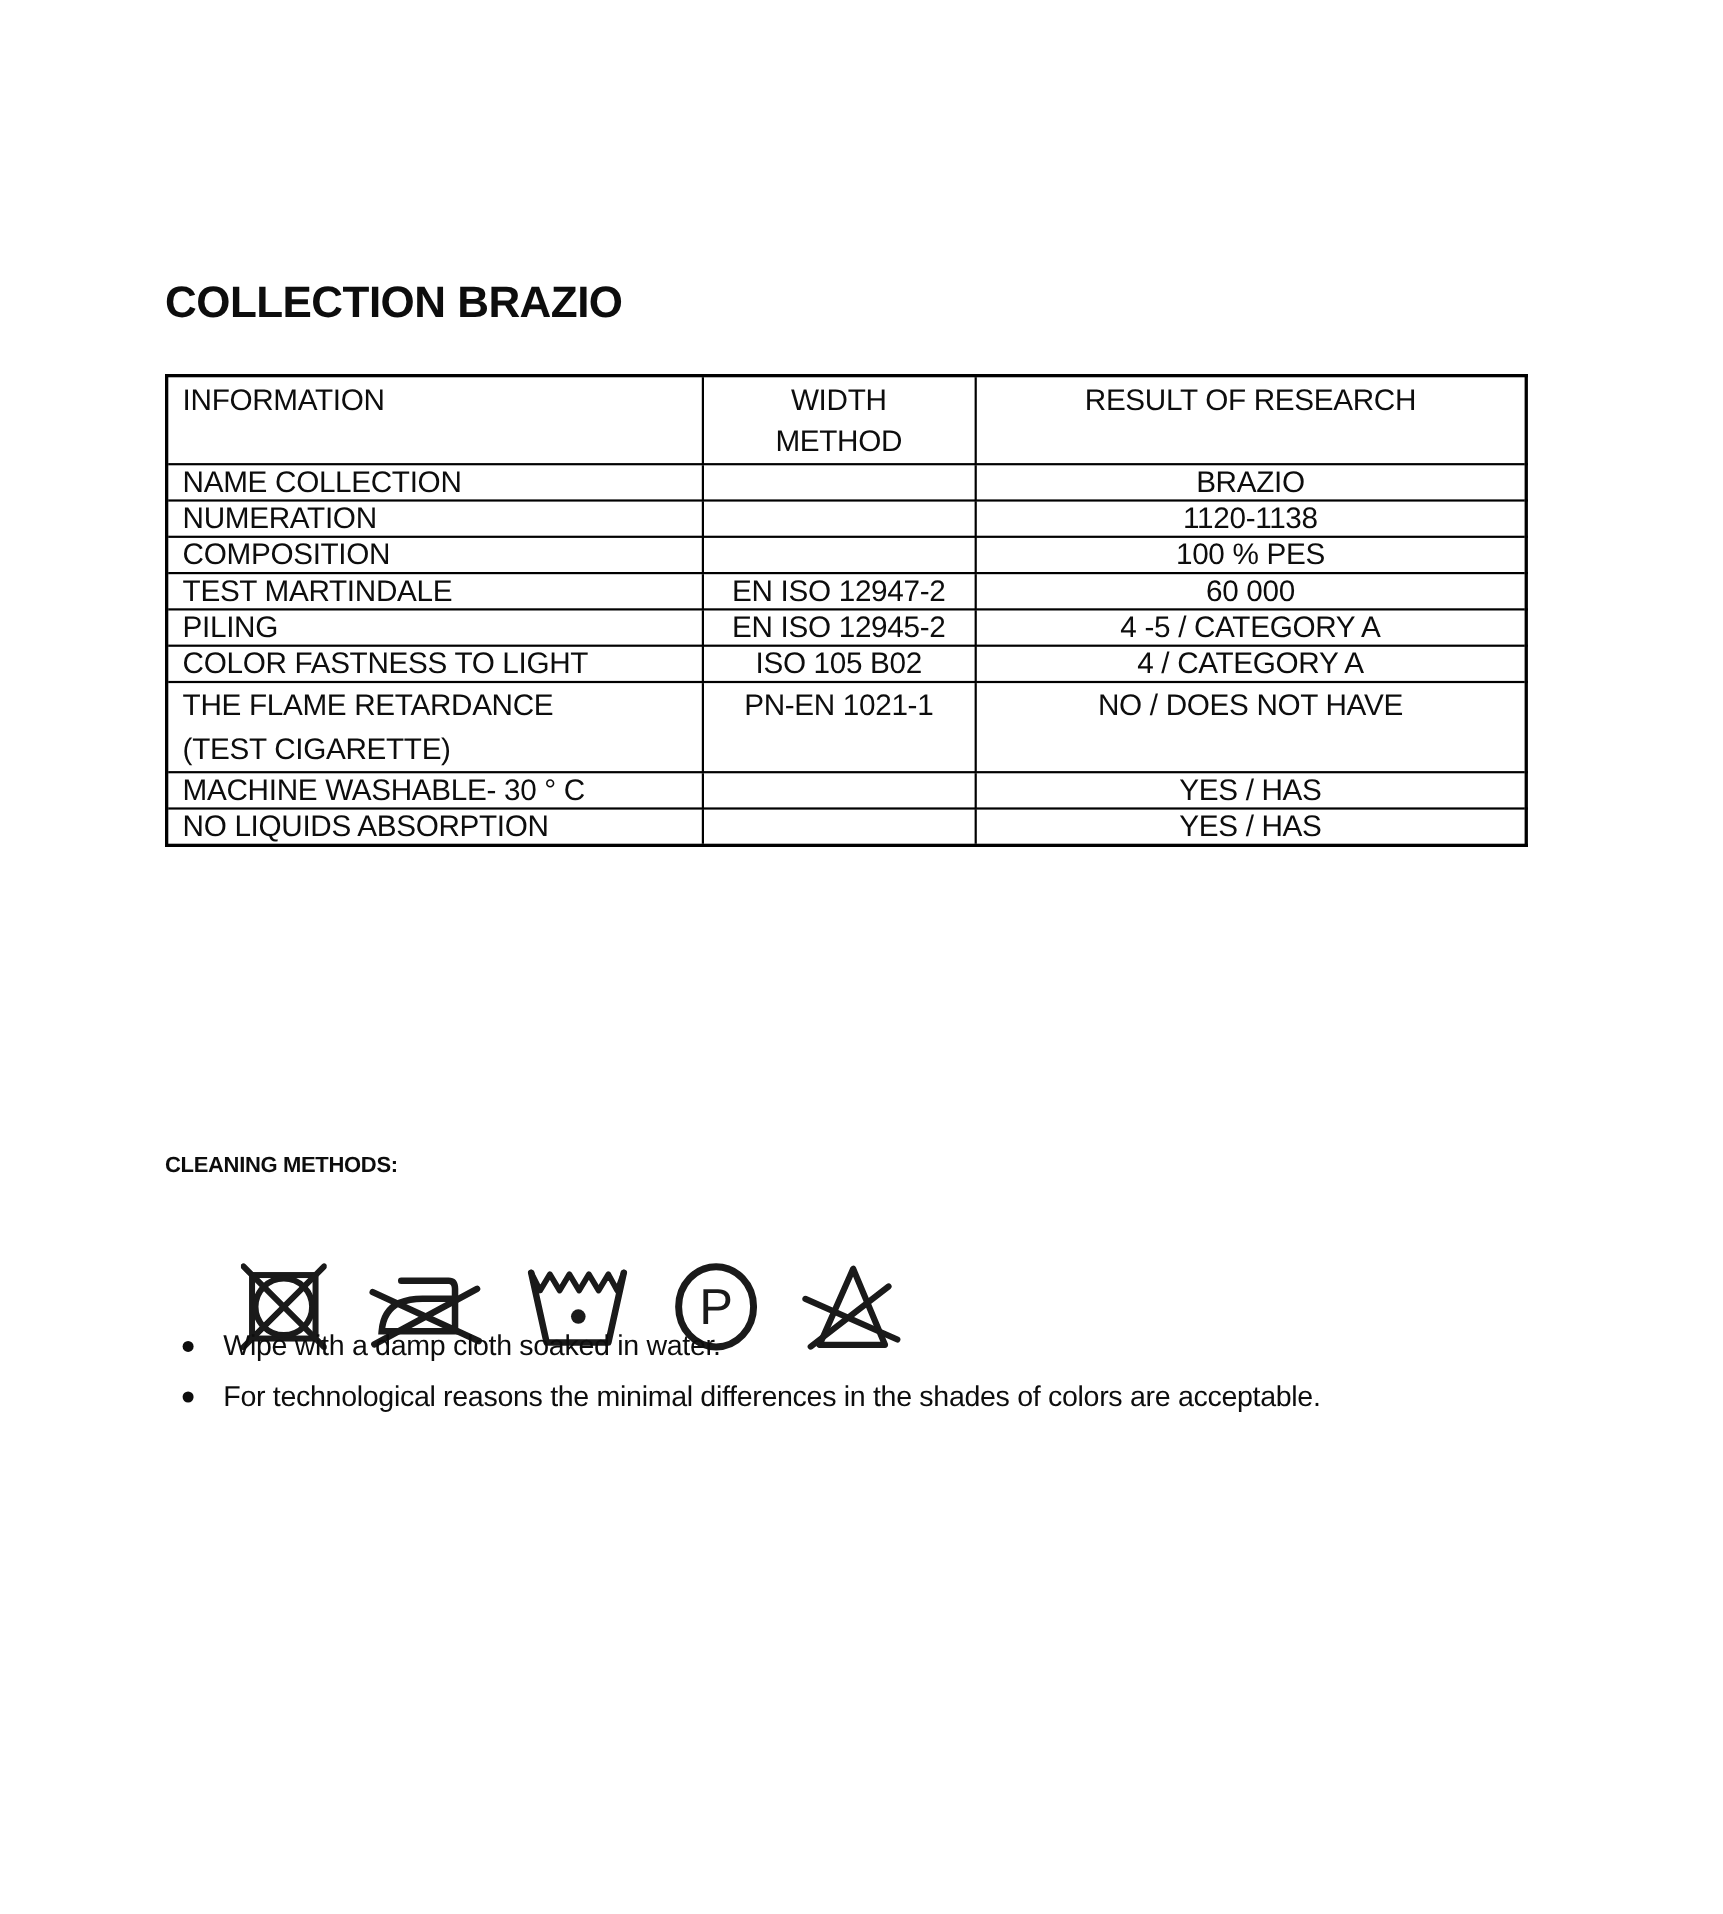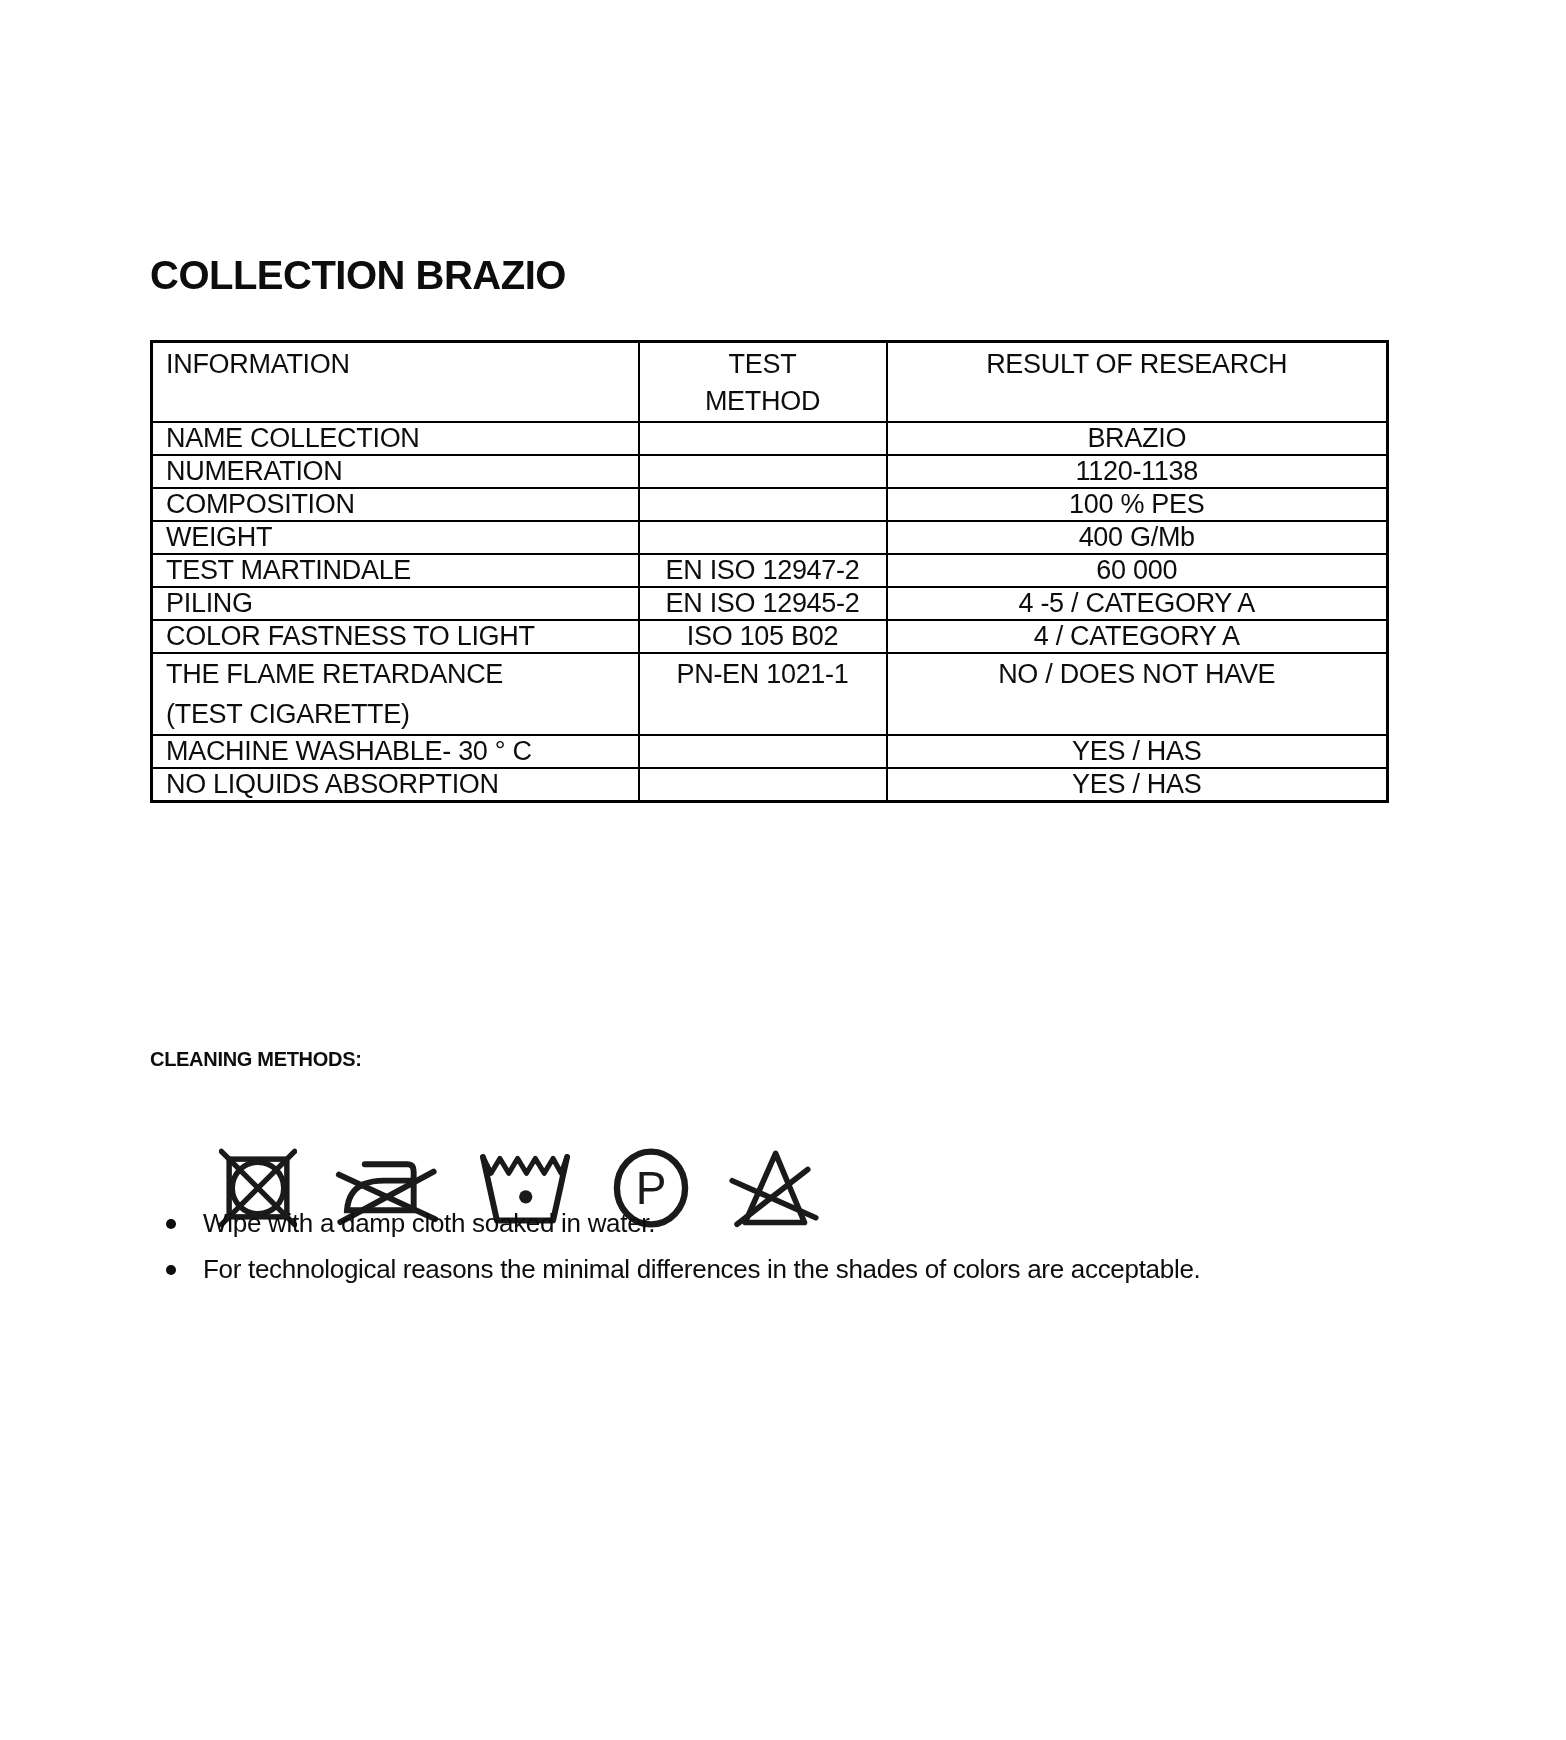--- a/index.html
+++ b/index.html
@@ -58,43 +58,38 @@
 
 <table class="spec">
   <colgroup>
     <col style="width:487px">
       <col style="width:248px">
       <col style="width:501px">
   </colgroup>
   <tbody>
       <tr class="r-tall hdr">
     <td class="c-info">INFORMATION</td>
-    <td class="c-mid">TEST
+    <td class="c-mid">WIDTH
 METHOD</td>
     <td class="c-mid">RESULT OF RESEARCH</td>
   </tr>
   <tr class="r-std">
     <td class="c-info">NAME COLLECTION</td>
     <td class="c-mid"></td>
     <td class="c-mid">BRAZIO</td>
   </tr>
   <tr class="r-std">
     <td class="c-info">NUMERATION</td>
     <td class="c-mid"></td>
     <td class="c-mid">1120-1138</td>
   </tr>
   <tr class="r-std">
     <td class="c-info">COMPOSITION</td>
     <td class="c-mid"></td>
     <td class="c-mid">100 % PES</td>
-  </tr>
-  <tr class="r-std">
-    <td class="c-info">WEIGHT</td>
-    <td class="c-mid"></td>
-    <td class="c-mid">400 G/Mb</td>
   </tr>
   <tr class="r-std">
     <td class="c-info">TEST MARTINDALE</td>
     <td class="c-mid">EN ISO 12947-2</td>
     <td class="c-mid">60 000</td>
   </tr>
   <tr class="r-std">
     <td class="c-info">PILING</td>
     <td class="c-mid">EN ISO 12945-2</td>
     <td class="c-mid">4 -5 / CATEGORY A</td>

